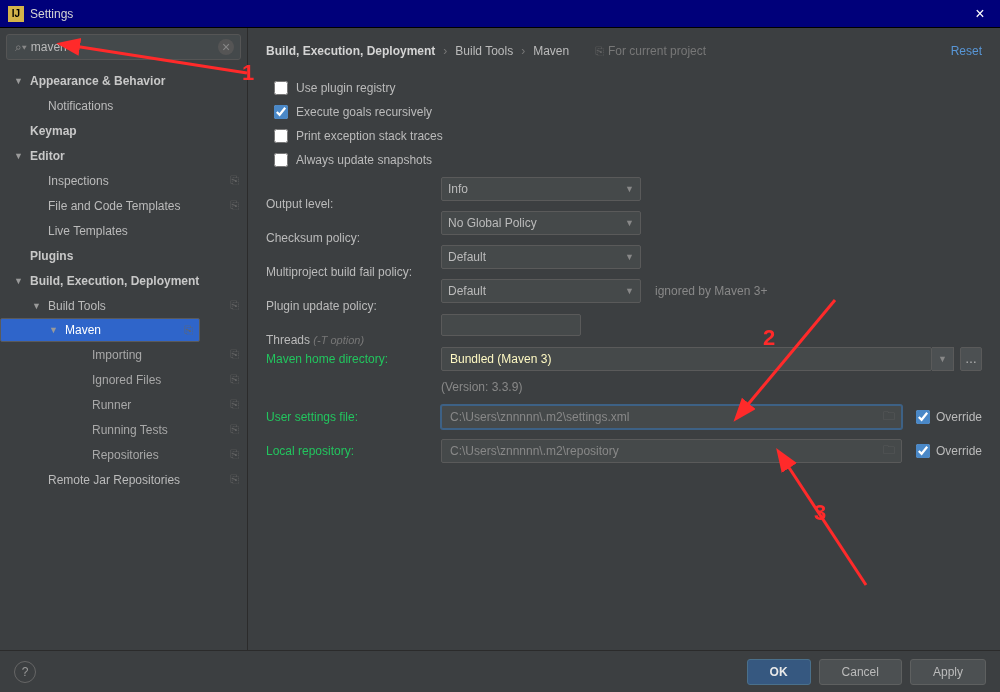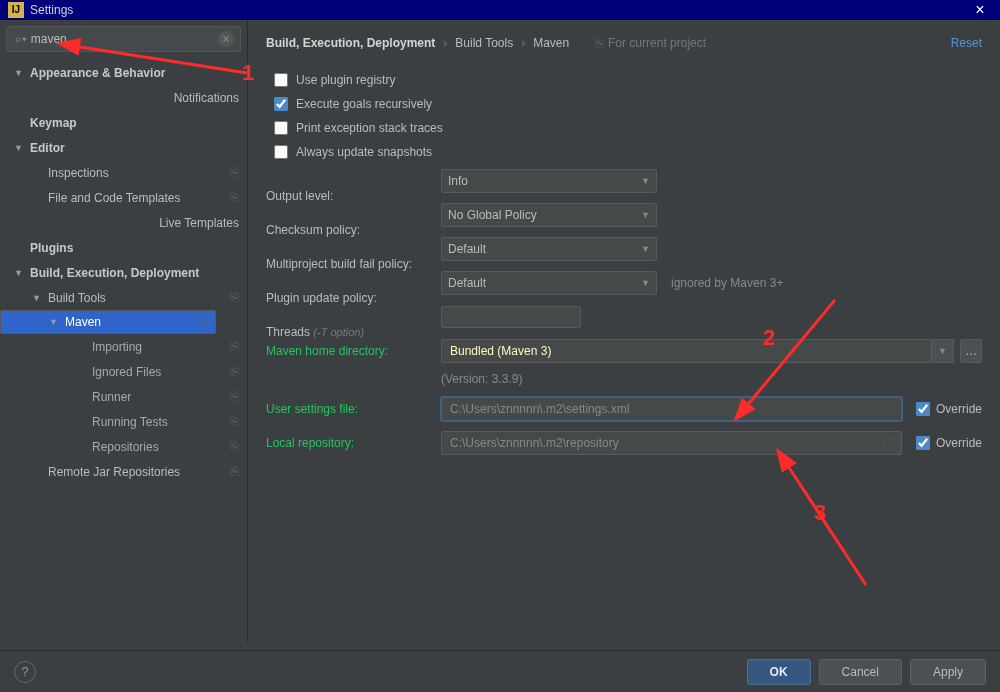--- a/index.html
+++ b/index.html
@@ -1,35 +1,35 @@
 <!DOCTYPE html>
 <html><head>
 <meta charset="utf-8">
 <style>
 * { box-sizing: border-box; margin: 0; padding: 0; font-family: "Segoe UI", Arial, sans-serif; }
 body { width: 1000px; height: 692px; background: #3c3f41; color: #bbbbbb; font-size: 12px; overflow: hidden; position: relative; }
 
-.titlebar { height: 20px; background: #00007a; display: flex; align-items: center; padding: 0 8px; color: #d4d4d4; border-bottom: 1px solid #000; }
+.titlebar { height: 28px; background: #00007a; display: flex; align-items: center; padding: 0 8px; color: #d4d4d4; border-bottom: 1px solid #000; }
 .titlebar-icon { width: 16px; height: 16px; background: #d4b34a; margin-right: 6px; display:flex; align-items:center; justify-content:center; font-size:10px; font-weight:bold; color:#000;}
 .titlebar-title { flex: 1; font-size: 12px; }
 .titlebar-close { width: 24px; text-align: center; font-size: 16px; cursor: pointer; color:#fff; }
 
 .body { display: flex; height: calc(100% - 28px - 42px); }
 
 
 .sidebar { width: 248px; background: #3c3f41; border-right: 1px solid #2b2b2b; display: flex; flex-direction: column; }
 .search-row { padding: 6px 6px 6px 8px; display: flex; align-items: center; background:#44494b; border:1px solid #555; margin:6px; border-radius:3px; height:26px; }
 .search-row .mag { color:#888; margin-right:4px; font-size:12px; }
 .search-row input { flex:1; background: transparent; border: none; color: #bbb; outline:none; font-size:12px; }
 .search-row .clear { color:#888; font-size:14px; cursor:pointer; width:16px; height:16px; border-radius:50%; background:#555; display:flex; align-items:center; justify-content:center; line-height:1; }
 
 .tree { flex:1; overflow:auto; padding-top:2px; }
 .tree-item { display:flex; align-items:center; height:25px; padding-right:8px; cursor:pointer; white-space:nowrap; }
 .tree-item.lvl0 { padding-left: 14px; font-weight:bold; color:#c8c8c8; }
-.tree-item.lvl1 { padding-left: 32px; justify-content: flex-end; }
+.tree-item.lvl1 { padding-left: 32px; }
 .tree-item.lvl2 { padding-left: 48px; }
 .tree-item.lvl3 { padding-left: 76px; color:#a8a8a8; }
 .tree-item .arrow { width:12px; display:inline-block; color:#9a9a9a; font-size:9px; margin-right:4px; }
 .tree-item.sel { background:#2f65ca; color:#fff; }
 .tree-item .copy-ic { margin-left:auto; color:#666; font-size:11px; }
 
 
 .main { flex:1; padding: 10px 18px 10px 18px; position:relative; overflow:hidden; }
 .breadcrumb { display:flex; align-items:center; gap:8px; height:26px; color:#bbb; }
 .breadcrumb .bc-main { font-weight:bold; color:#d4d4d4; }
@@ -39,21 +39,21 @@
 .reset { margin-left:auto; color:#5896d6; cursor:pointer; }
 
 .form { padding-top: 12px; }
 .chk-row { display:flex; align-items:center; height:24px; padding-left:8px; }
 .chk-row input[type=checkbox] { width:14px; height:14px; margin-right:8px; accent-color:#4a88c7; }
 .chk-row label { color:#bbb; }
 
 .field-row { display:flex; align-items:center; height:34px; }
 .field-row .lbl { width: 175px; color:#bbb;margin-top:30px; }
 .field-row .lbl .hint { color:#777; font-style:italic; font-size:11px; }
-.sel { width:216px; height:24px; background:#45494a; border:1px solid #5a5a5a; color:#bbb; padding:0 6px; display:flex; align-items:center; justify-content:space-between; border-radius:2px; cursor:pointer; }
+.sel { width:200px; height:24px; background:#45494a; border:1px solid #5a5a5a; color:#bbb; padding:0 6px; display:flex; align-items:center; justify-content:space-between; border-radius:2px; cursor:pointer; }
 .sel .arr { color:#888; font-size:9px; }
 .txt { height:22px; background:#45494a; border:1px solid #5a5a5a; color:#bbb; padding:0 6px; border-radius:2px; display:flex; align-items:center; }
 .after-note { margin-left:14px; color:#888; }
 
 .wide-row { display:flex; align-items:center; height:34px; }
 .wide-row .lbl { width:175px; color:#22c55e; }
 .wide-txt { flex:1; height:24px; background:#45494a; border:1px solid #5a5a5a; color:#888; padding:0 8px; display:flex; align-items:center; border-radius:2px; position:relative; }
 .wide-txt.focus { border:1px solid #3d6185; box-shadow:0 0 0 1px #3d6185; }
 .wide-txt .folder-ic { position:absolute; right:6px; color:#666; font-size:12px; }
 .ext-btn { width:22px; height:24px; margin-left:6px; background:#4c5052; border:1px solid #5a5a5a; display:flex; align-items:center; justify-content:center; color:#bbb; cursor:pointer; border-radius:2px; }

